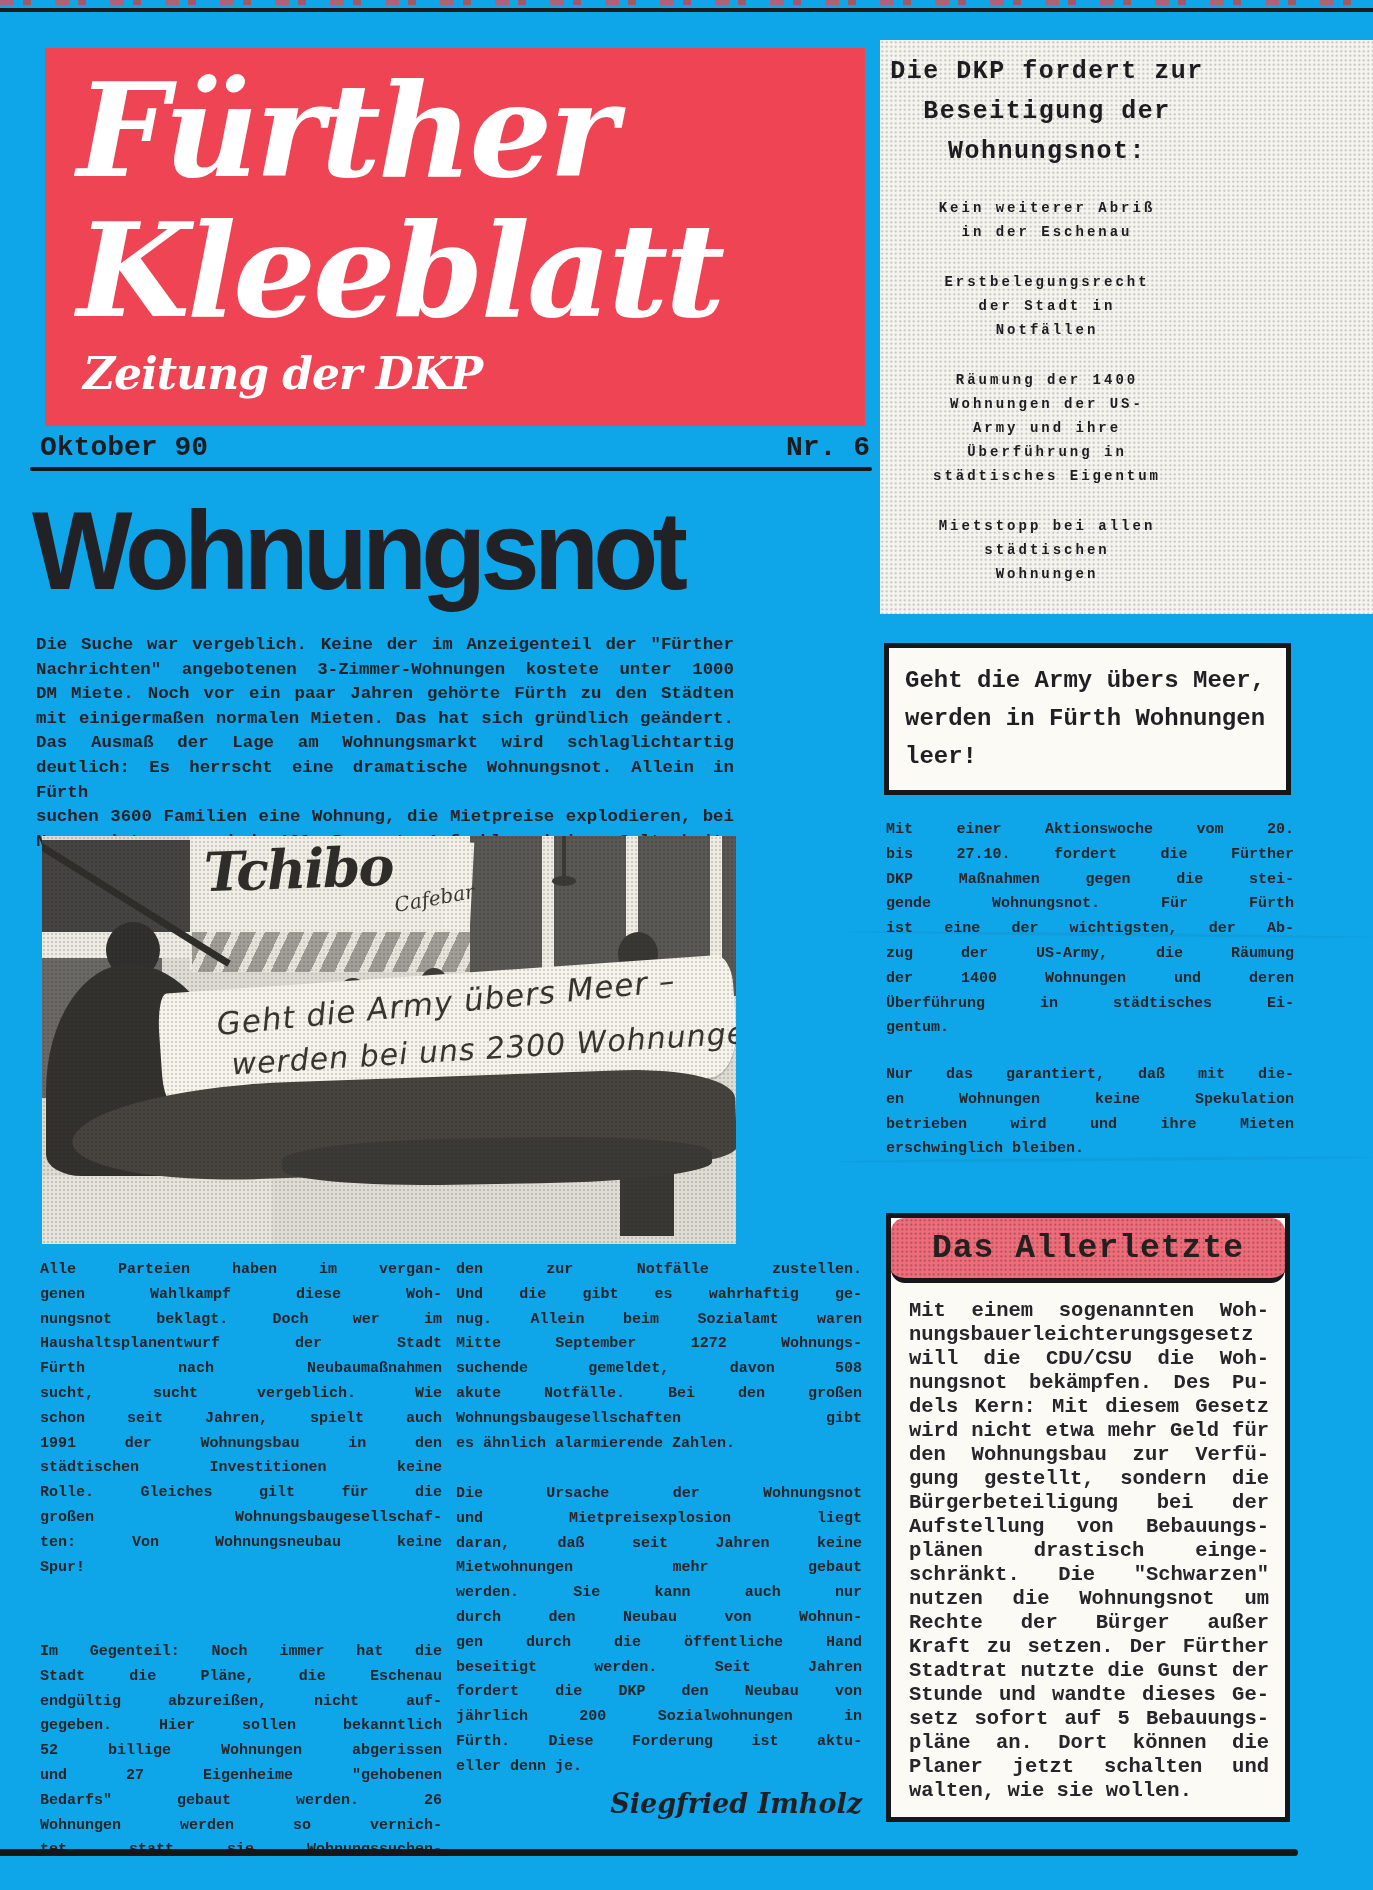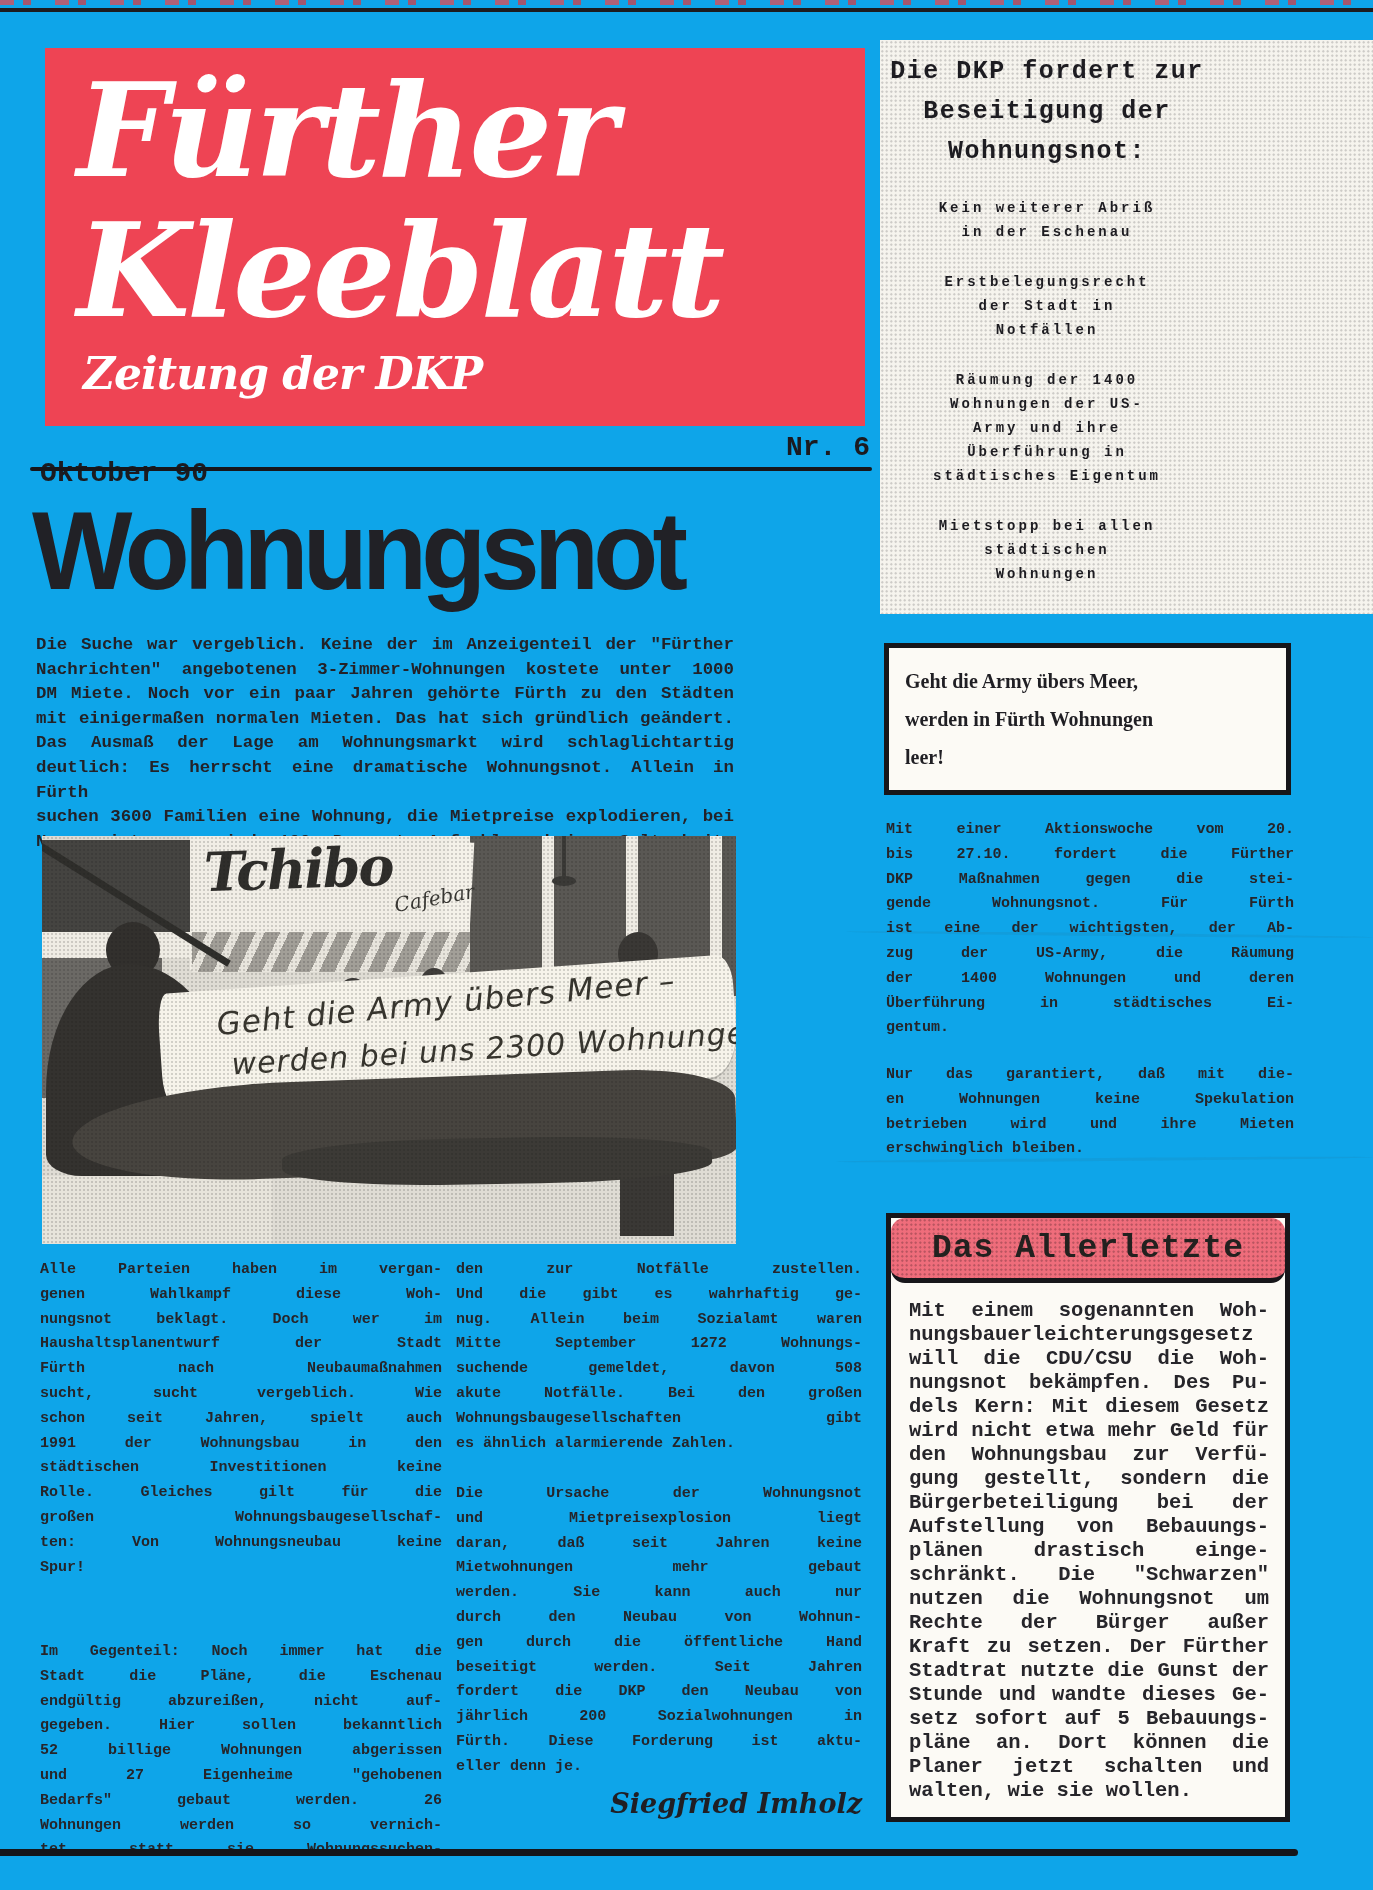--- a/index.html
+++ b/index.html
@@ -24,21 +24,21 @@
     font-family:"DejaVu Serif","Liberation Serif",serif;font-style:italic;font-weight:bold;
     font-size:130px;line-height:130px;letter-spacing:-3px;white-space:nowrap;}
   .mast-title.l1{top:18px;}
   .mast-title.l2{top:158px;}
   .mast-sub{position:absolute;left:38px;top:300px;color:#fff;
     font-family:"DejaVu Serif","Liberation Serif",serif;font-style:italic;font-weight:bold;
     font-size:44px;letter-spacing:-1px;}
 
   
   .mono{font-family:"Liberation Mono","DejaVu Sans Mono",monospace;font-weight:bold;}
-  .issue-date{position:absolute;left:40px;top:432px;font-size:28px;margin-top:26px;}
+  .issue-date{position:absolute;left:40px;top:432px;font-size:28px;}
   .issue-number{position:absolute;left:770px;top:432px;width:100px;text-align:right;font-size:28px;}
   .issue-rule{position:absolute;left:30px;top:467px;width:842px;height:4px;background:#17161a;border-radius:3px;}
 
   
   .headline{position:absolute;left:32px;top:478px;
     font-family:"Liberation Sans",sans-serif;font-weight:bold;
     font-size:112px;line-height:145px;letter-spacing:-6px;color:#212126;
     transform:scaleX(.95);transform-origin:left top;white-space:nowrap;}
 
   
@@ -67,21 +67,21 @@
     background-color:#f6f4ee;
     background-image:radial-gradient(rgba(25,25,30,.20) 1px,transparent 1.3px);
     background-size:4.5px 4.5px;
     padding:12px 180px 0 10px;box-sizing:border-box;color:#1d1c21;}
   .demands-title{font-size:25px;line-height:40px;letter-spacing:1.5px;margin-bottom:24px;}
   .demand-item{font-size:14px;line-height:24px;letter-spacing:3px;margin-bottom:26px;}
 
   
   .army-box{position:absolute;left:884px;top:643px;width:407px;height:152px;box-sizing:border-box;
     border:5px solid #17161a;background:#fcfaf5;padding:14px 0 0 16px;
-    font-size:20px;line-height:38px;color:#201f24;font-family:Liberation Serif, serif;}
+    font-size:24px;line-height:38px;color:#201f24;}
 
   
   .allerletzte{position:absolute;left:886px;top:1213px;width:404px;box-sizing:border-box;
     border:5px solid #17161a;background:#fcfaf5;}
   .allerletzte-head{height:60px;border-bottom:5px solid #17161a;
     background-color:#ef6d7b;
     background-image:radial-gradient(rgba(30,15,18,.28) 1px,transparent 1.3px);
     background-size:4.5px 4.5px;
     display:flex;align-items:center;justify-content:center;border-radius:14px;}
   .allerletzte-title{font-size:33px;letter-spacing:1px;color:#23211f;}

